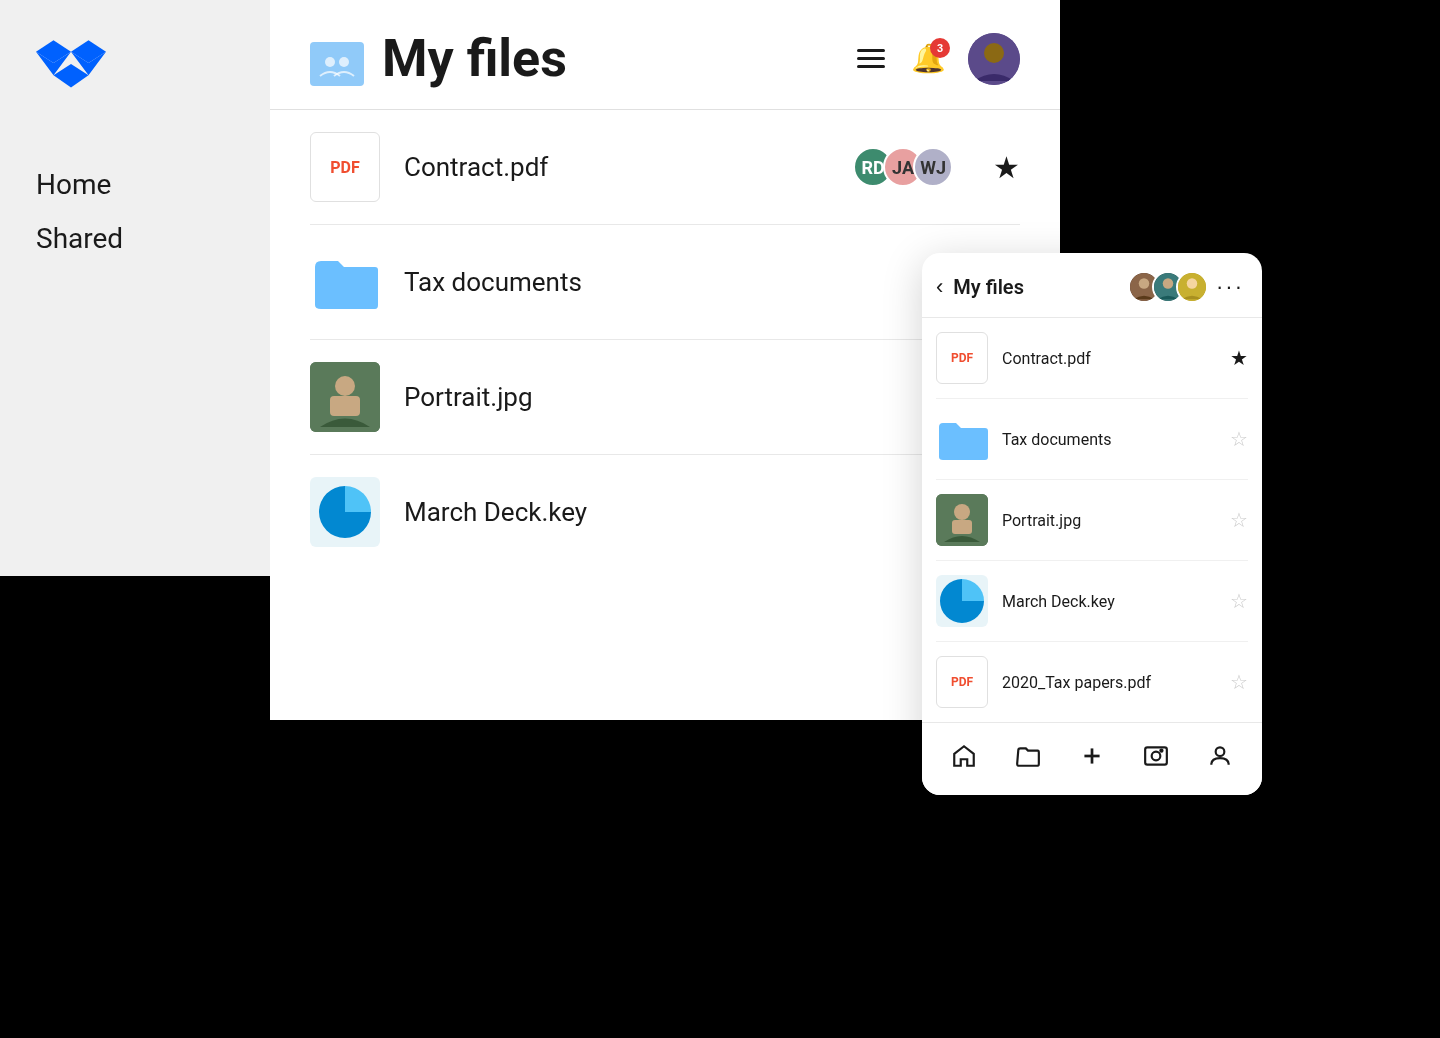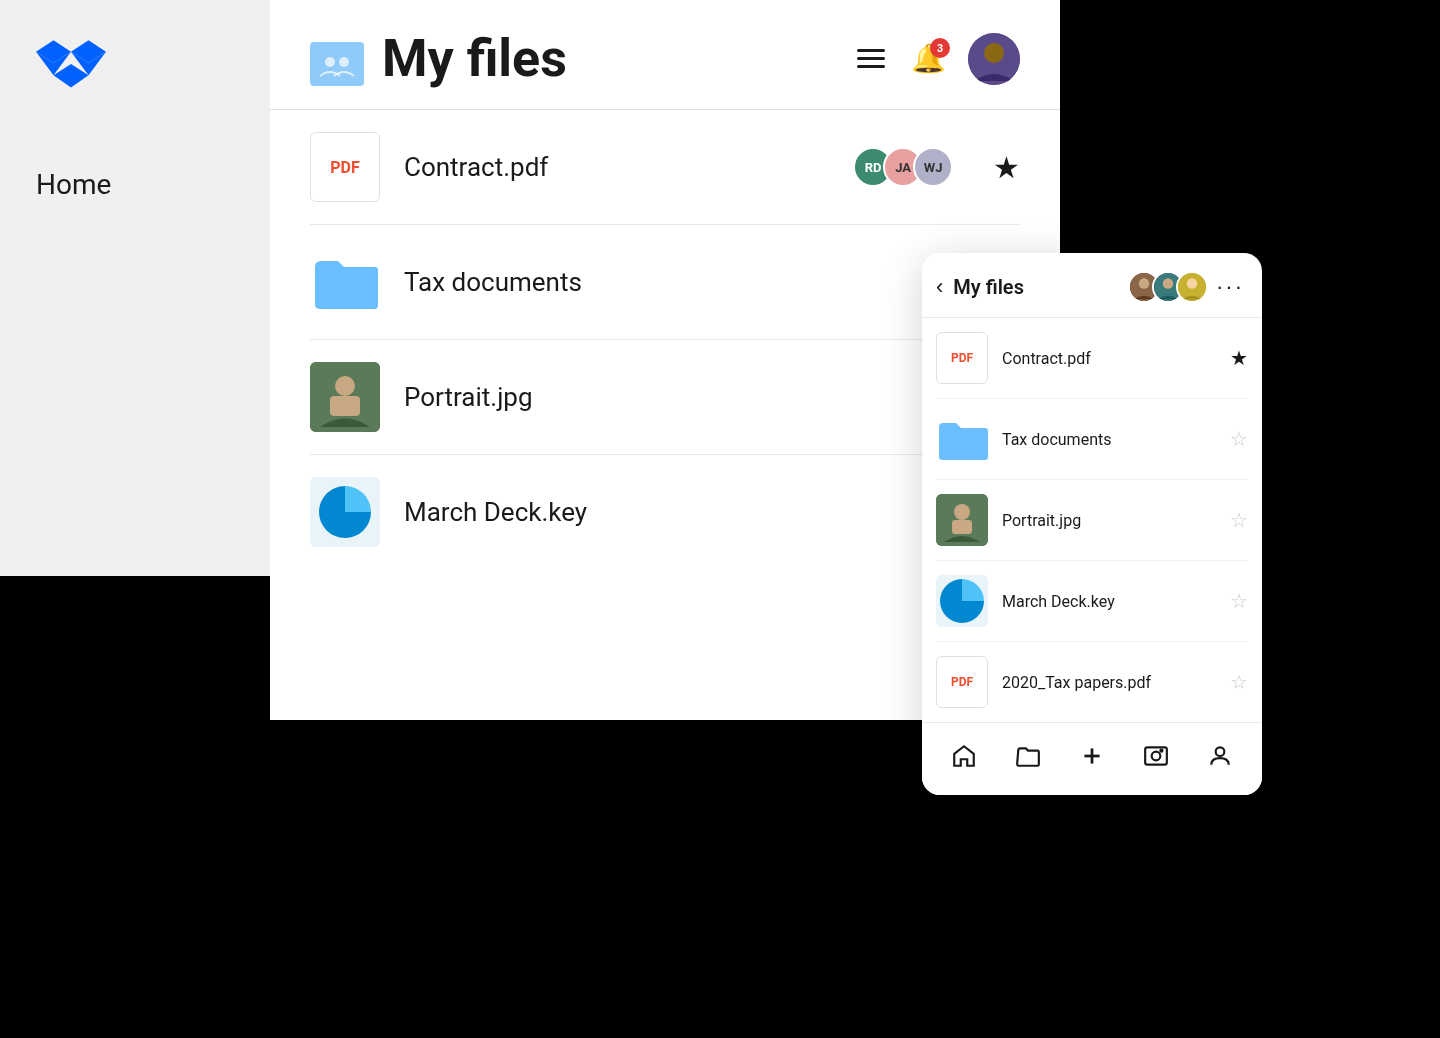--- a/index.html
+++ b/index.html
@@ -162,21 +162,21 @@
       margin-right: 40px;
     }
     .mini-avatar {
       width: 40px;
       height: 40px;
       border-radius: 50%;
       border: 2px solid #fff;
       display: flex;
       align-items: center;
       justify-content: center;
-      font-size: 13px;
+      font-size: 18px;
       font-weight: 700;
       color: #fff;
       margin-left: -10px;
     }
     .mini-avatar:first-child { margin-left: 0; }
     .star-btn {
       background: none;
       border: none;
       cursor: pointer;
       font-size: 30px;
@@ -380,20 +380,21 @@
     <svg class="dropbox-logo" viewBox="0 0 80 68" fill="none" xmlns="http://www.w3.org/2000/svg">
       <polygon points="20,0 40,13 20,26 0,13" fill="#0061fe"></polygon>
       <polygon points="60,0 80,13 60,26 40,13" fill="#0061fe"></polygon>
       <polygon points="0,13 20,26 40,13 20,40" fill="#0061fe"></polygon>
       <polygon points="40,13 60,26 80,13 60,40" fill="#0061fe"></polygon>
       <polygon points="20,40 40,27 60,40 40,54" fill="#0061fe"></polygon>
     </svg>
   </div>
   <nav>
     <div class="nav-item">Home</div>
+    <div class="nav-item">Shared</div>
   </nav>
 </div>
 
 <div class="main-content">
 
   <div class="main-header">
     <div class="header-left">
 
       <svg class="folder-icon-big" viewBox="0 0 54 54" fill="none" xmlns="http://www.w3.org/2000/svg">
         <rect x="0" y="10" width="54" height="40" rx="4" fill="#90caf9"></rect>

